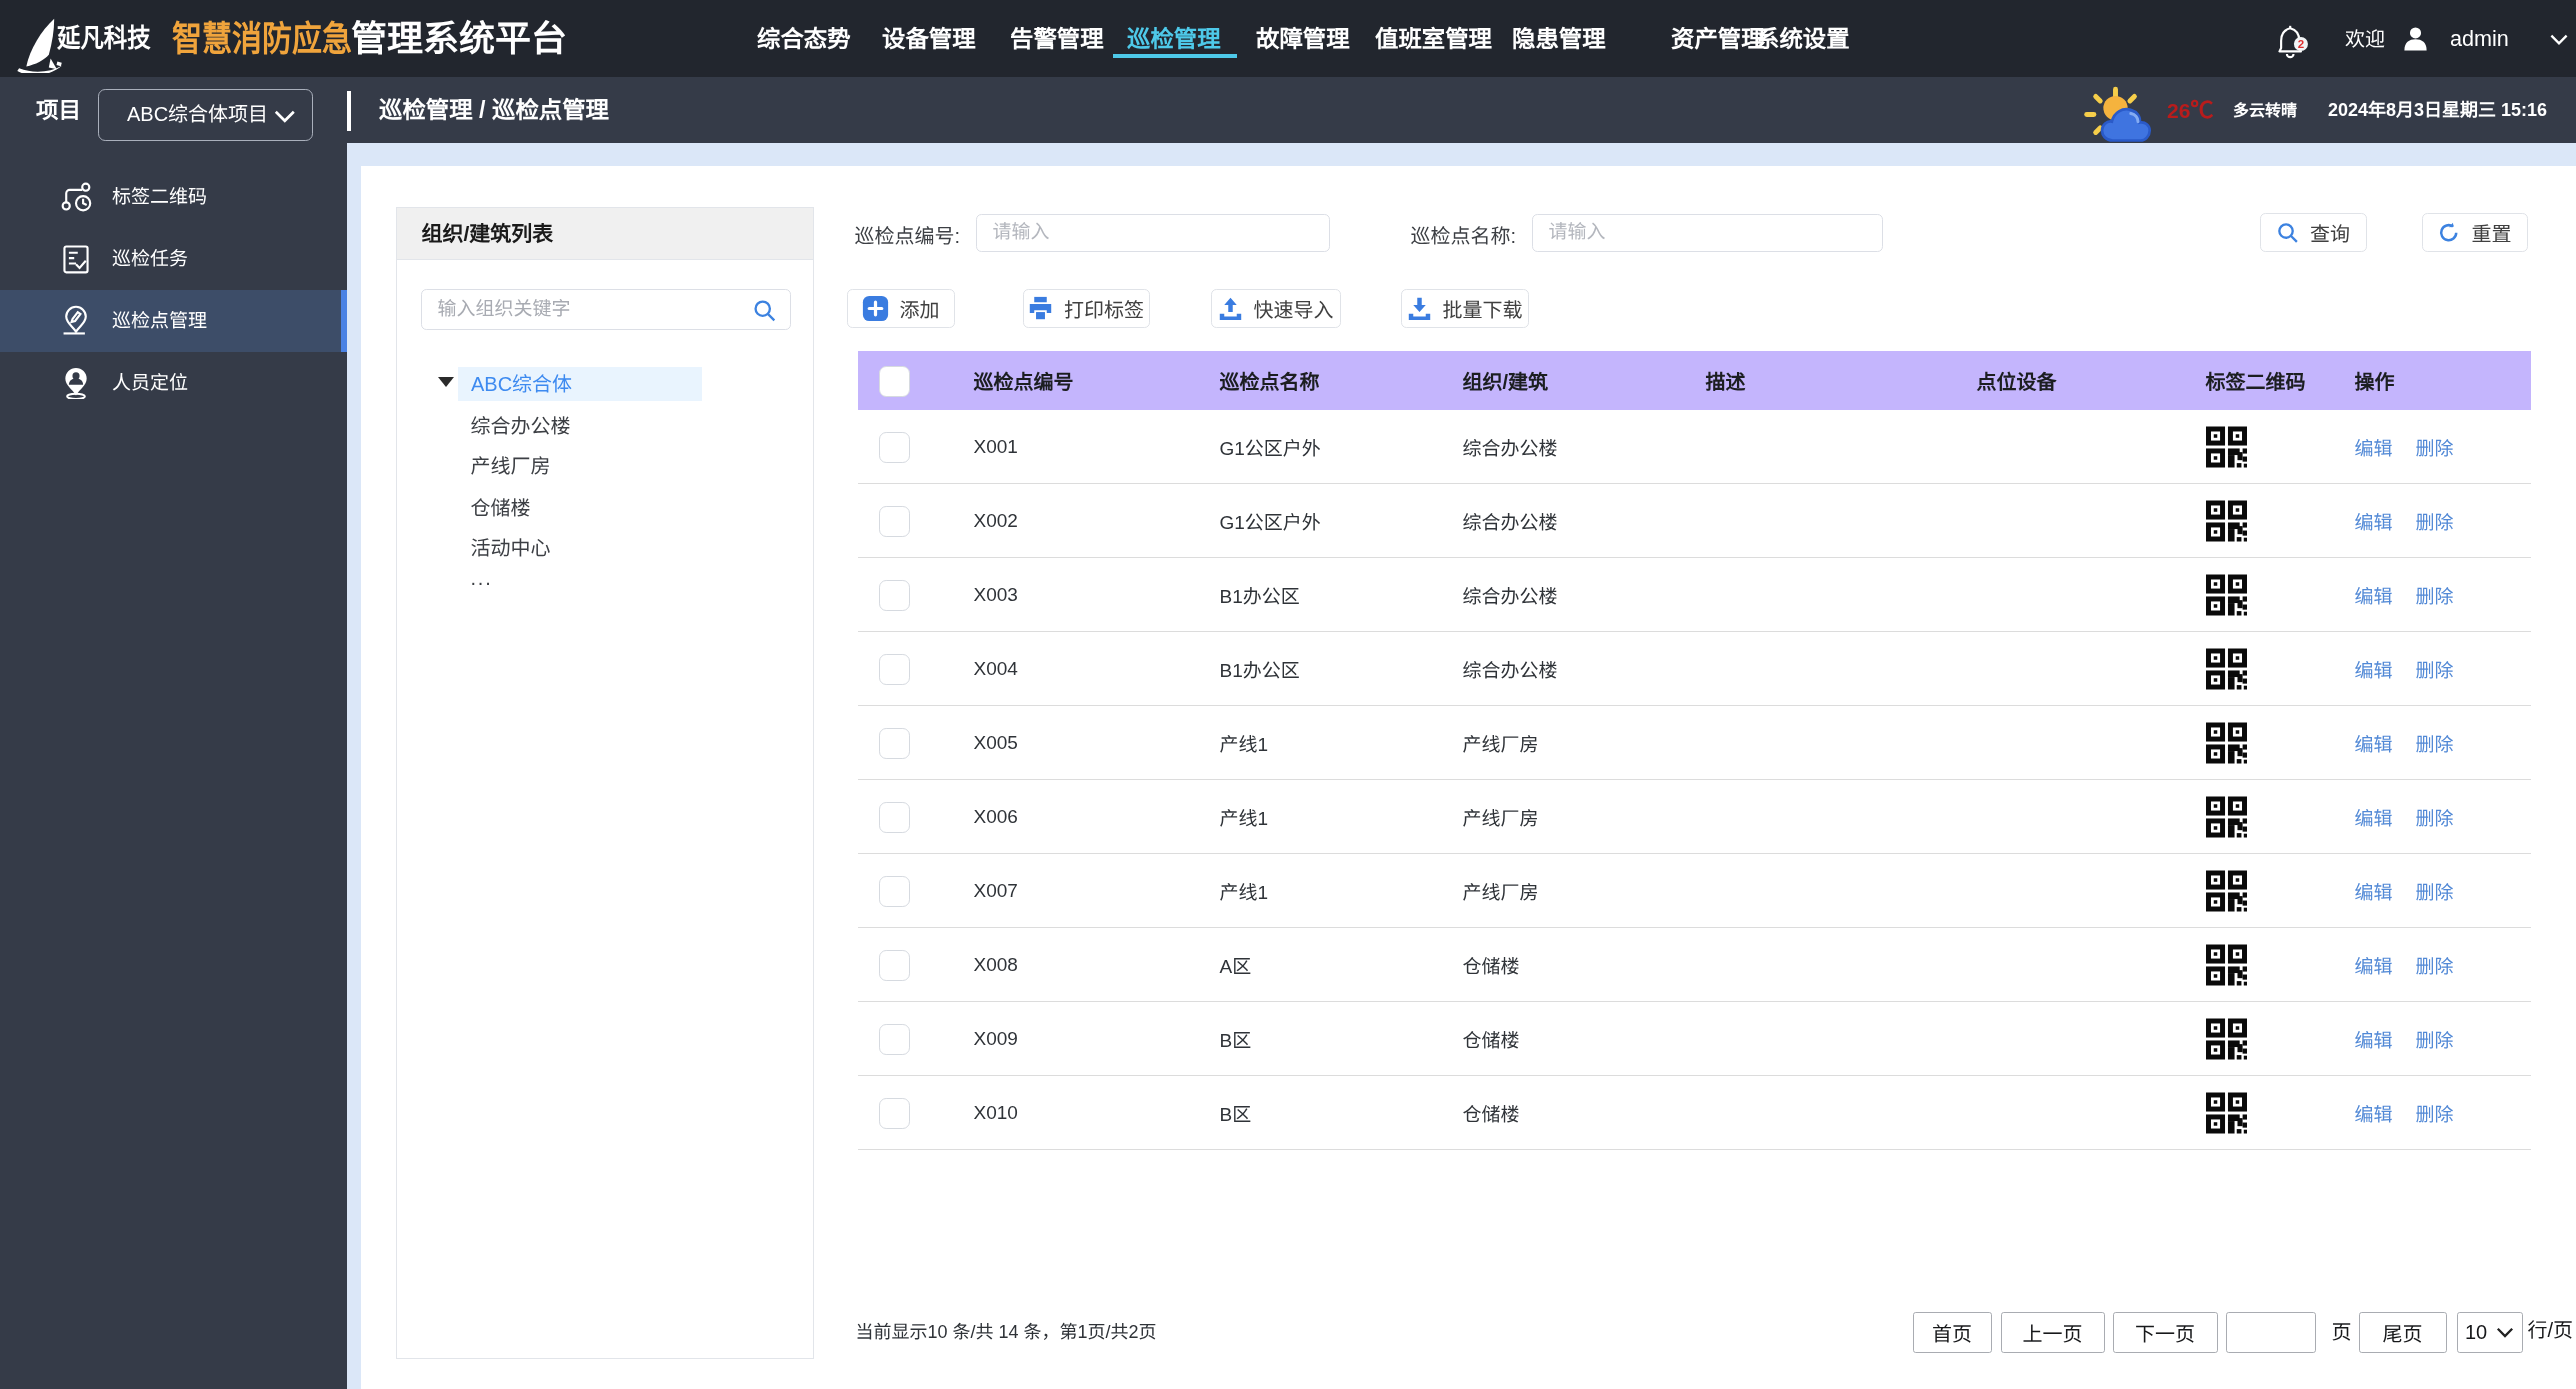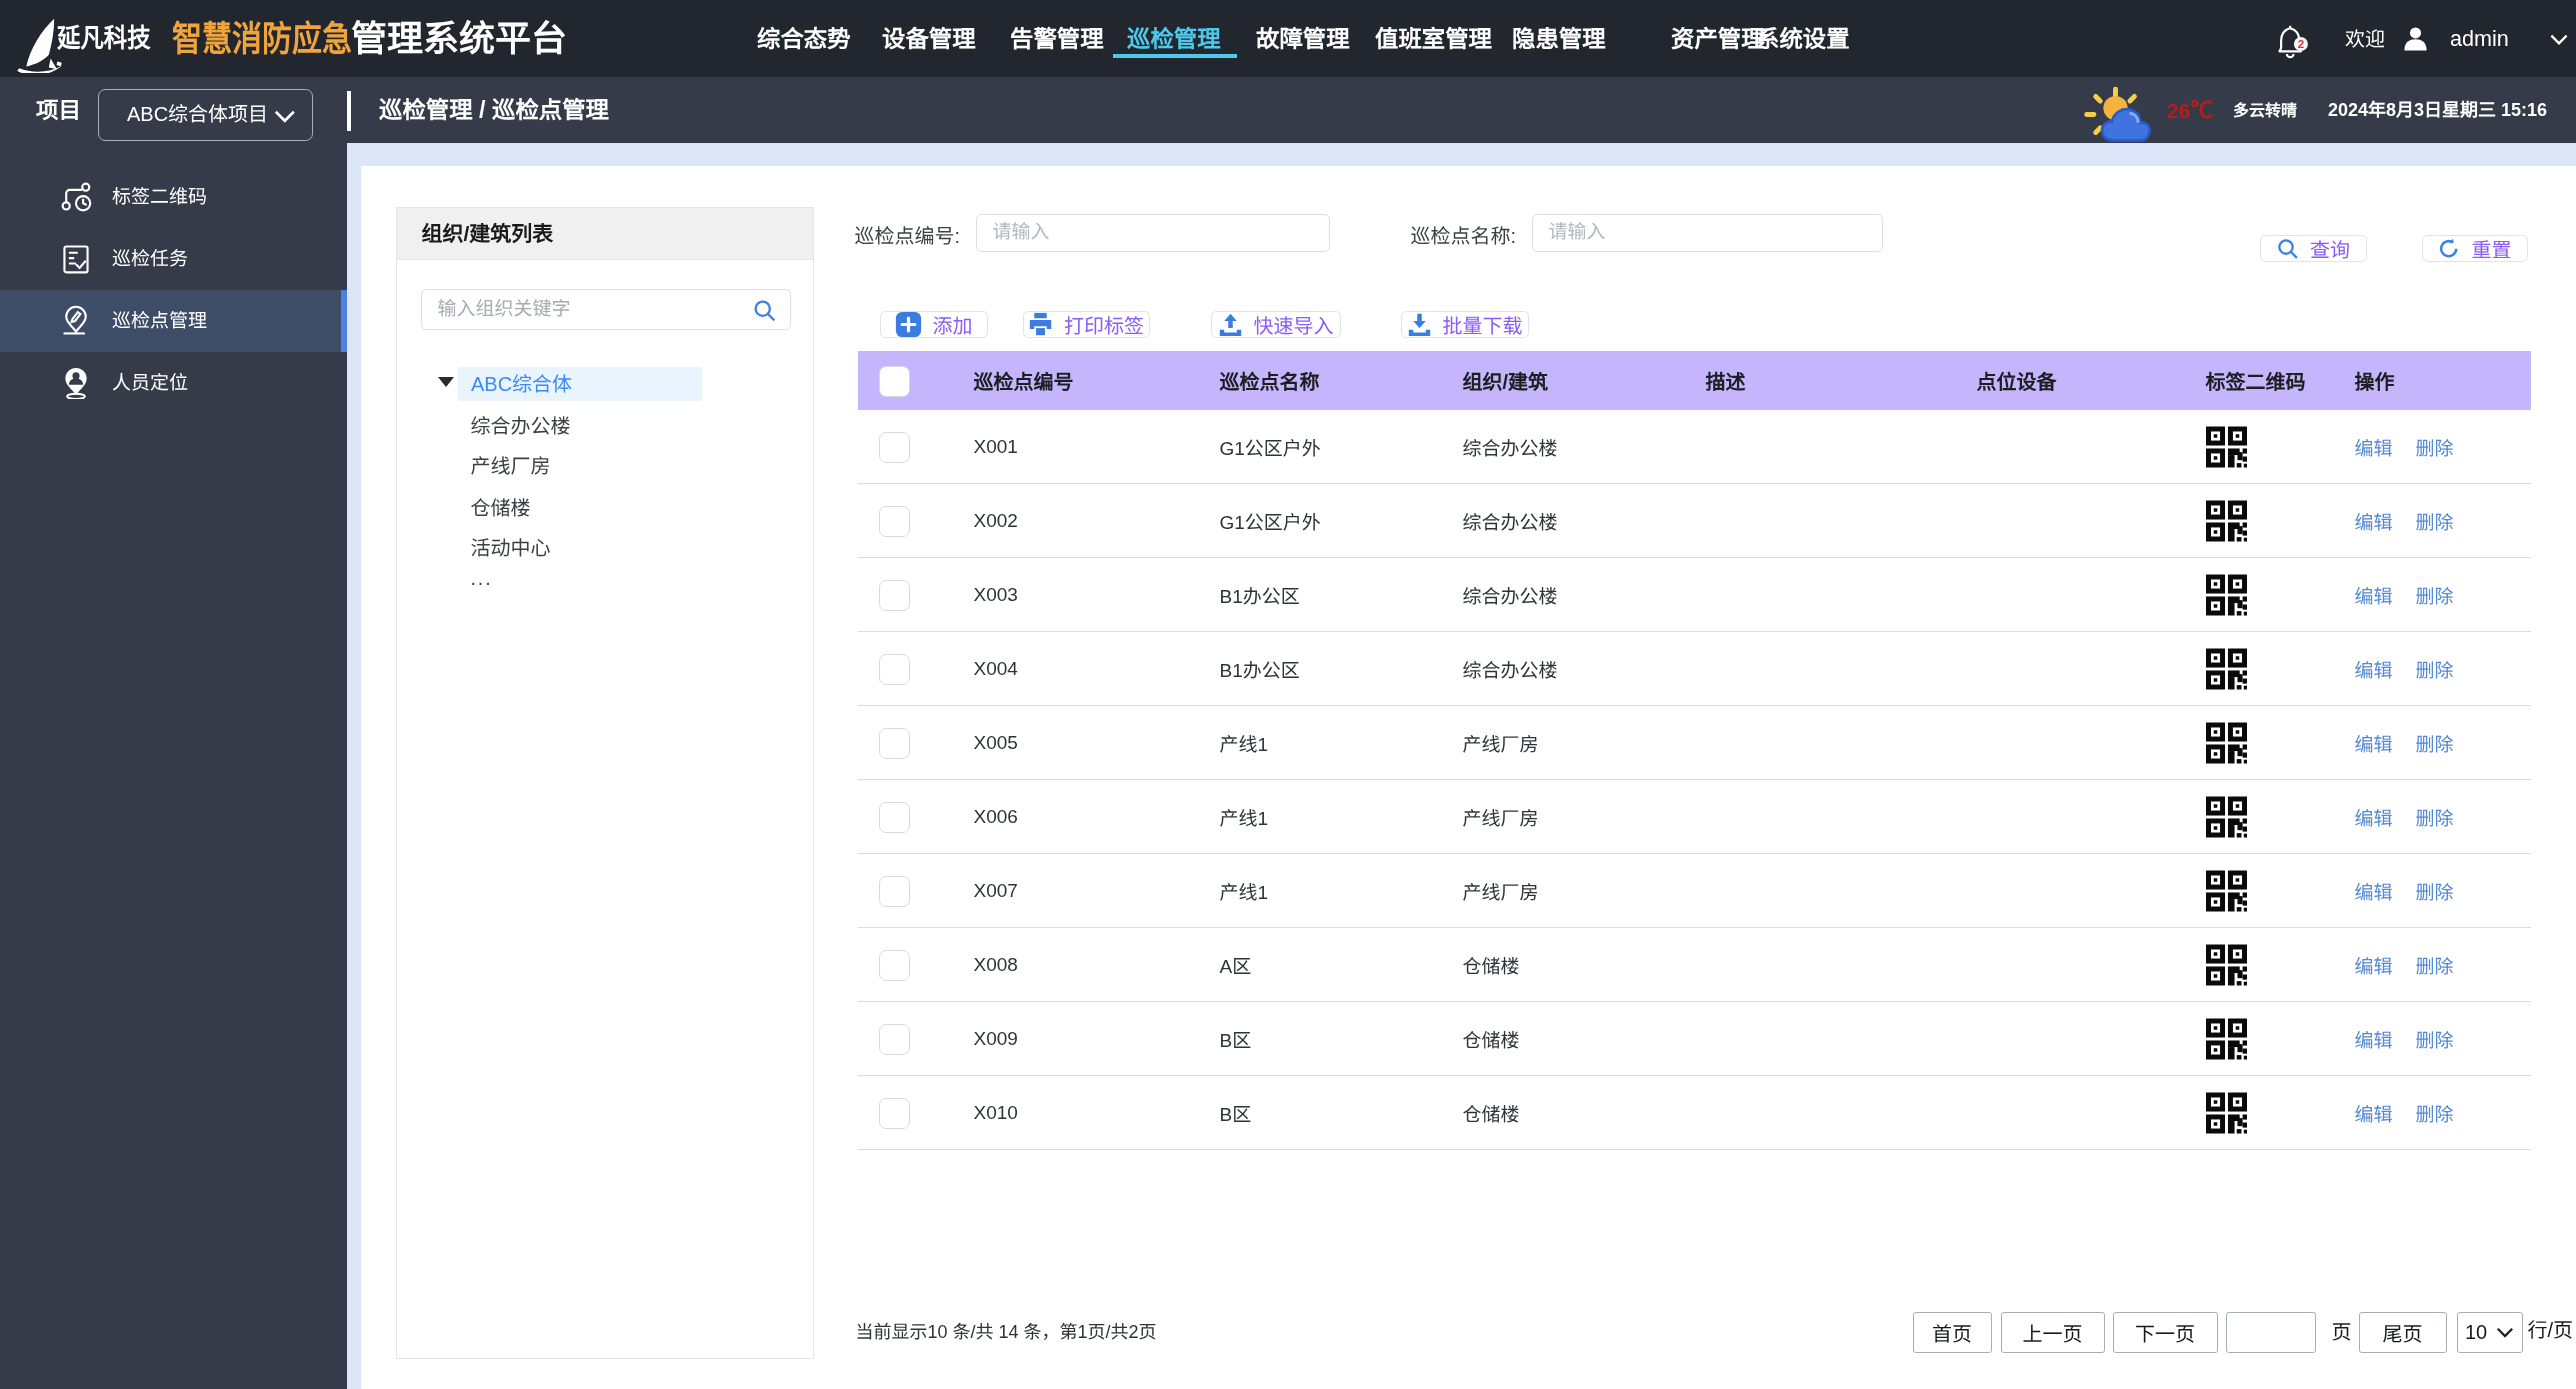--- a/index.html
+++ b/index.html
@@ -41,21 +41,21 @@
 #treehead { position:absolute; left:0; top:0; width:416px; height:52px; background:#f0f0f0; border-bottom:0.9px solid #e2e5ea; line-height:52px; font-weight:bold; font-size:21px; color:#1a1a1a; padding-left:25px;}
 #treesearch { position:absolute; left:24px; top:81px; width:370px; height:41px; border:1.8px solid #dcdfe6; border-radius:5.4px; line-height:38px; font-size:19px; color:#a8abb2; padding-left:16px;}
 #treesearch svg { position:absolute; right:12.6px; top:7.2px; }
 .treerow { position:absolute; font-size:20px; color:#3c3f44; }
 #treesel { position:absolute; left:61px; top:159px; width:244px; height:34px; background:#e9f4fe; color:#3d8af0; font-size:20px; line-height:34px; padding-left:13.5px;}
 #treearrow { position:absolute; left:41px; top:169px; width:0; height:0; border-left:8px solid transparent; border-right:8px solid transparent; border-top:10.8px solid #2b2b2b; }
 
 
 .flabel { position:absolute; font-size:20px; color:#3c3f44; }
 .finput { position:absolute; height:38px; border:1.8px solid #dcdfe6; border-radius:5.4px; font-size:19px; color:#b4b7be; line-height:34px; padding-left:16px; background:#fff;}
-.btn { position:absolute; height:27px; background:#fff; border:1.8px solid #e0e3e8; border-radius:5.4px; font-size:20px; color:#8b5cf6; display:flex; align-items:center; justify-content:center; gap:10.8px;margin-top:22px;}
+.btn { position:absolute; height:39px; background:#fff; border:1.8px solid #e0e3e8; border-radius:5.4px; font-size:20px; color:#404040; display:flex; align-items:center; justify-content:center; gap:10.8px;}
 
 
 #tbl { position:absolute; left:497px; top:185px; width:1673px; }
 #thead { position:relative; height:59px; background:#c4b5fd; }
 .trow { position:relative; height:74px; border-bottom:0.9px solid #dcdcdc; background:#fff;}
 .cell { position:absolute; top:0; height:100%; display:flex; align-items:center; font-size:19px; color:#2f3338; }
 .hcell { font-weight:bold; color:#1c1e21; font-size:20px; }
 .cbx { position:absolute; left:21.6px; top:50%; margin-top:-15.3px; width:31px; height:31px; border:1.8px solid #d6dae0; border-radius:7.2px; background:#fff;}
 .link { font-size:19px; color:#5289d6; }
 
@@ -200,21 +200,21 @@
         <svg width="23.4" height="23.4" viewBox="0 0 28 28" fill="none" stroke="#3c82e0" stroke-width="2.8">
           <circle cx="12" cy="12" r="8"></circle>
           <path d="M18 18 L25 25"></path>
         </svg>查询</div>
       <div class="btn" style="left:2061px;top:47px;width:106px;">
         <svg width="23.4" height="23.4" viewBox="0 0 28 28" fill="none" stroke="#3c82e0" stroke-width="3">
           <path d="M23 14 a9 9 0 1 1 -4 -7.5"></path>
           <path d="M19 2 l1 5 l-5.5 0.5" fill="#3c82e0" stroke="none"></path>
         </svg>重置</div>
 
-      <div class="btn" style="left:519px;top:123px;width:108px;">
+      <div class="btn" style="left:486px;top:123px;width:108px;">
         <svg width="27" height="27" viewBox="0 0 30 30">
           <rect x="1" y="1" width="28" height="28" rx="7" fill="#3a7ce0"></rect>
           <path d="M15 8 v14 M8 15 h14" stroke="#fff" stroke-width="3.6" stroke-linecap="round"></path>
         </svg>添加</div>
       <div class="btn" style="left:662px;top:123px;width:127px;">
         <svg width="25" height="25" viewBox="0 0 28 28" fill="#3a7ce0">
           <rect x="7" y="1" width="14" height="6"></rect>
           <path d="M2 9 h24 v10 h-5 v-3 h-14 v3 h-5 Z"></path>
           <rect x="9" y="18" width="10" height="8"></rect>
         </svg>打印标签</div>

